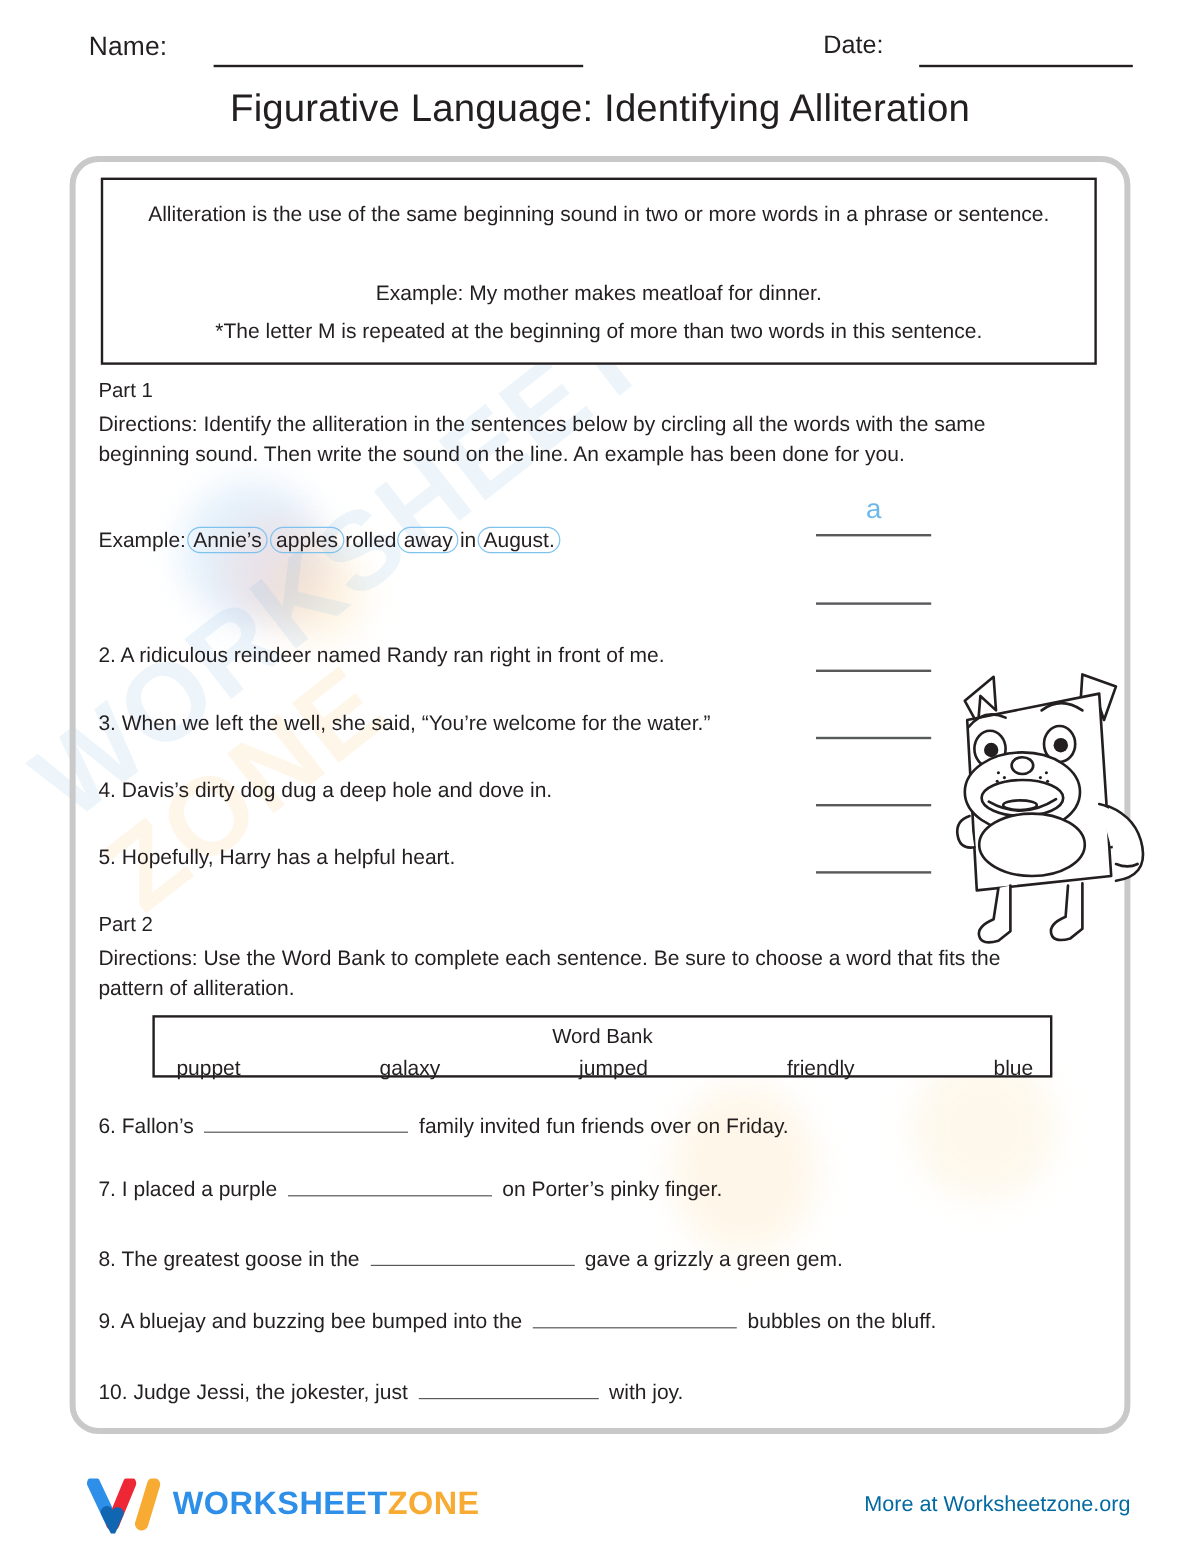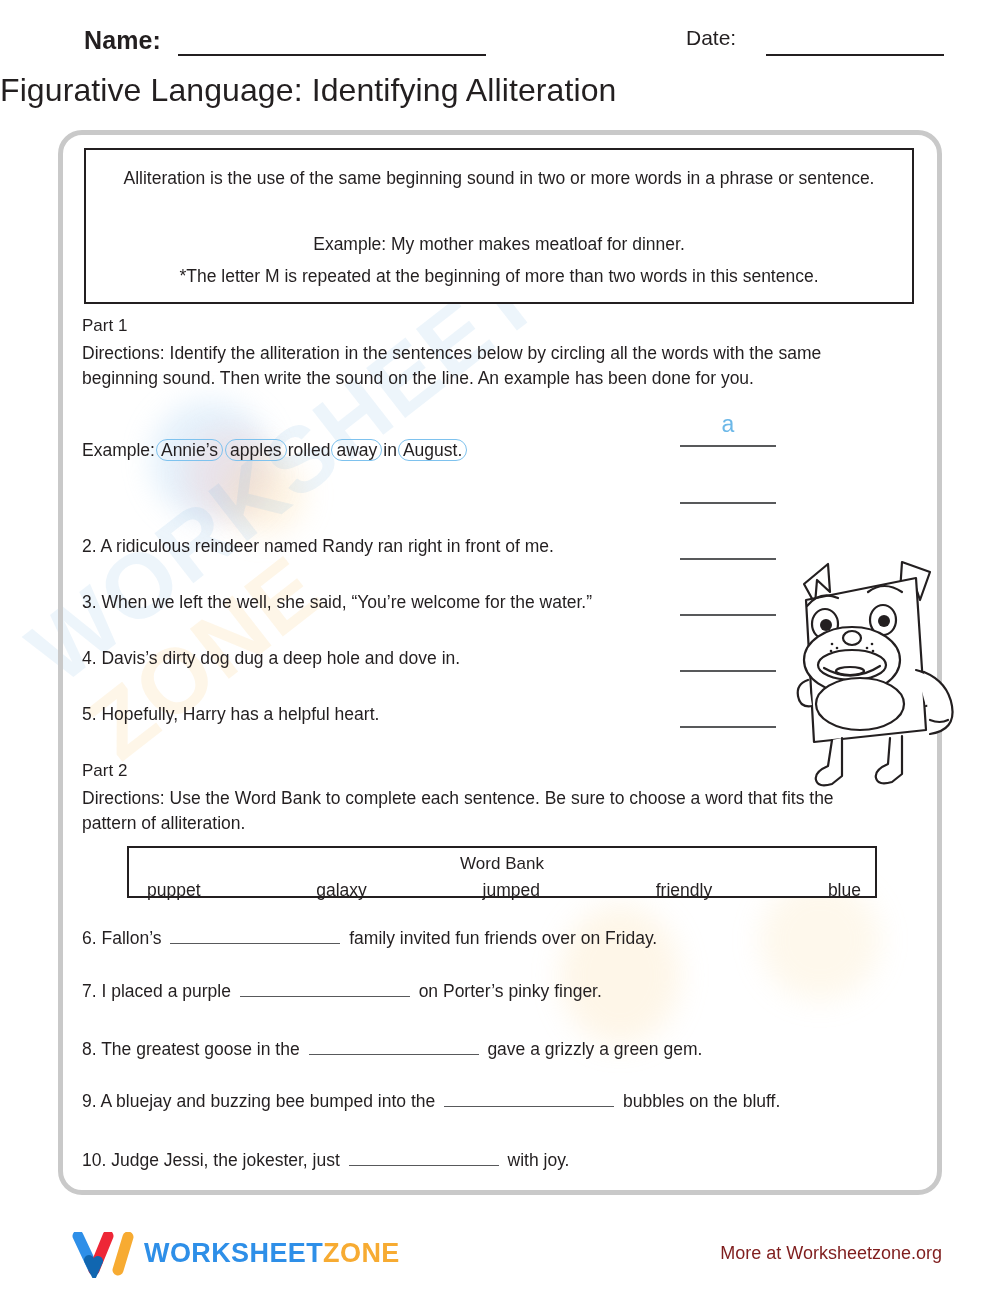--- a/index.html
+++ b/index.html
@@ -19,25 +19,24 @@
   
   .header {
     position: absolute;
     top: 26px;
     left: 0;
     width: 1000px;
     height: 40px;
   }
   .name-label {
     position: absolute;
-    left: 84px;
+    left: 74px;
     top: 0;
-    font-size: 25px;
+    font-size: 22px;
     letter-spacing: .1px;
-    font-weight: bold;
   }
   .name-line {
     position: absolute;
     left: 178px;
     top: 28px;
     width: 308px;
     height: 0;
     border-bottom: 2px solid #231f20;
   }
   .date-label {
@@ -53,20 +52,21 @@
     width: 178px;
     height: 0;
     border-bottom: 2px solid #231f20;
   }
 
   .page-title {
     position: absolute;
     top: 72px;
     left: 0;
     width: 1000px;
+    text-align: center;
     font-size: 32px;
     font-weight: 400;
     color: #231f20;
     letter-spacing: .1px;
   }
 
   
   .sheet-frame {
     position: absolute;
     left: 58px;
@@ -252,21 +252,21 @@
     letter-spacing: .4px;
     text-align: right;
   }
   .logo-text .blue { color: #2e8fe8; }
   .logo-text .orange { color: #f7ab32; }
   .footer-more {
     position: absolute;
     right: 58px;
     top: 1243px;
     font-size: 18px;
-    color: #7f1d1d;
+    color: #0369a1;
     text-align: center;
   }
 </style>
 </head>
 <body>
 
 <div class="wm-blob blob-a"></div>
 <div class="wm-blob blob-b"></div>
 <div class="wm-blob blob-c"></div>
 <div class="wm-blob blob-d"></div>

